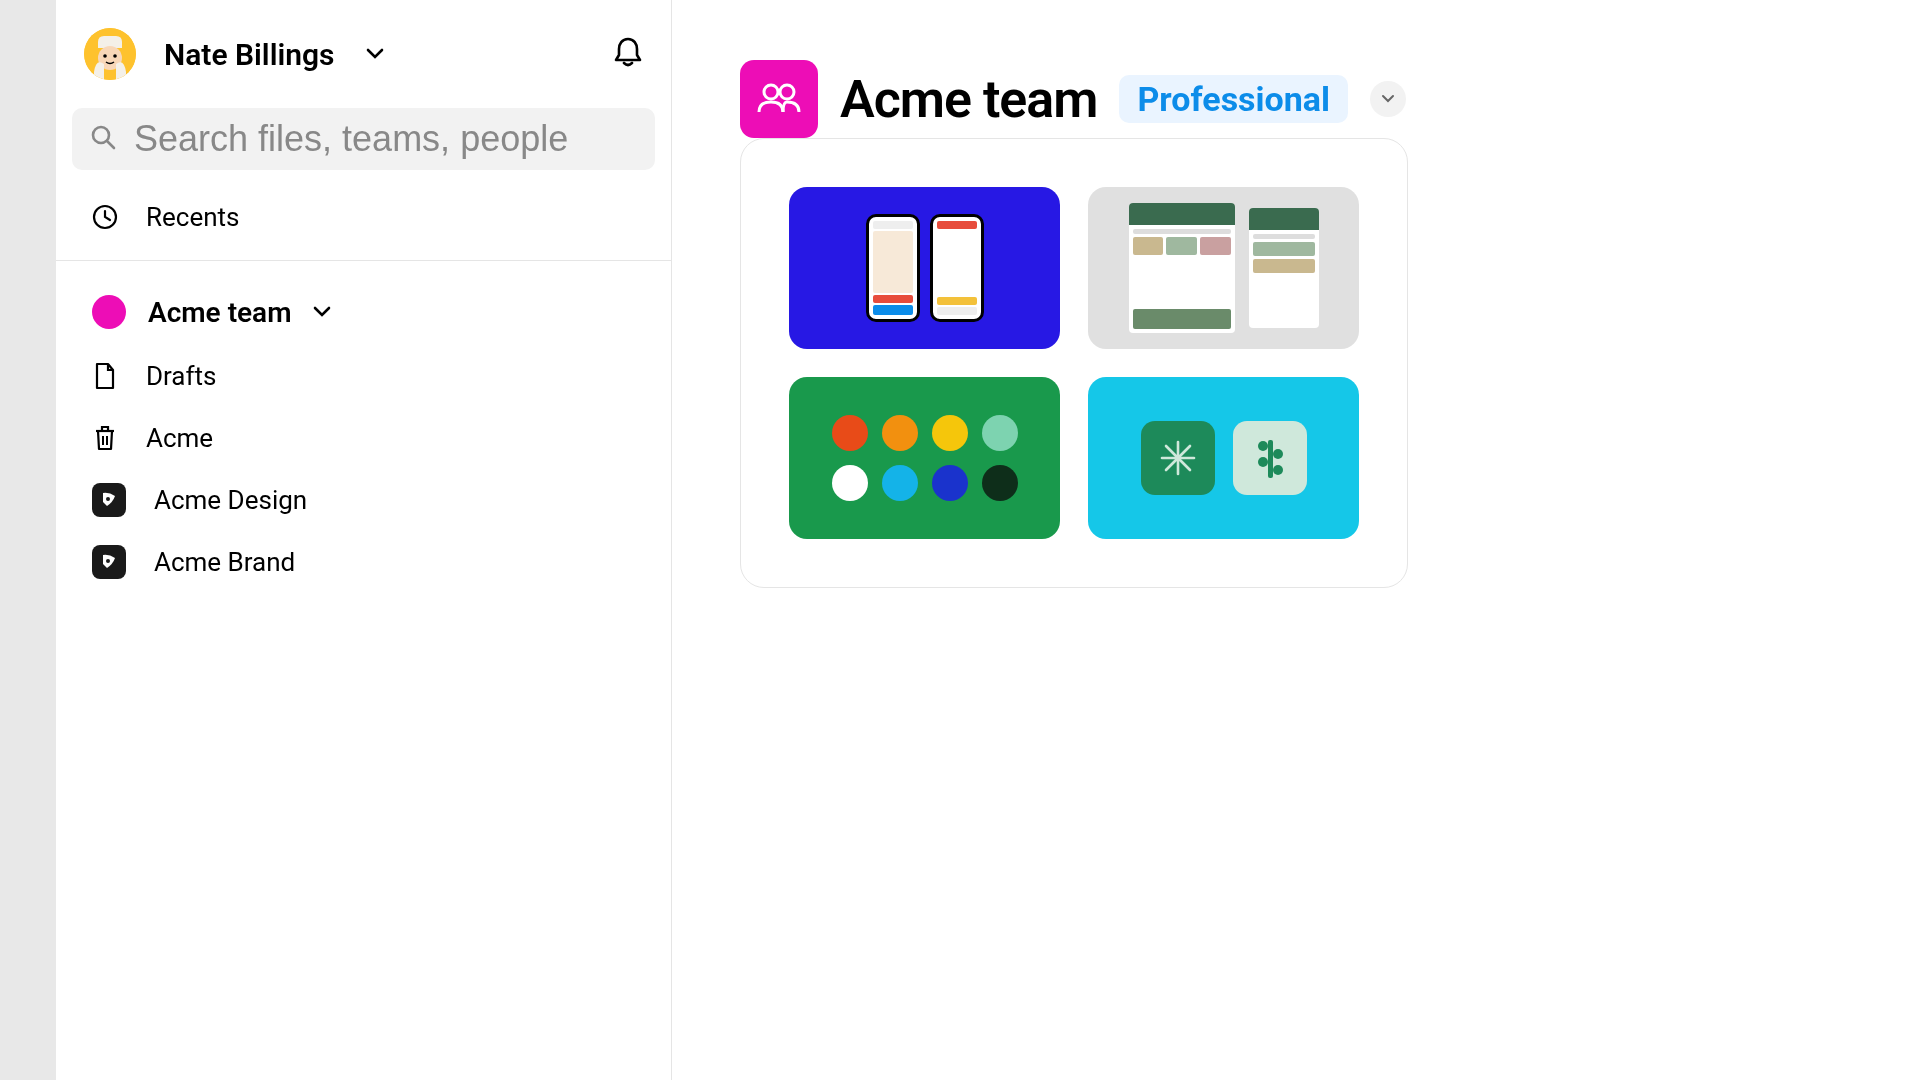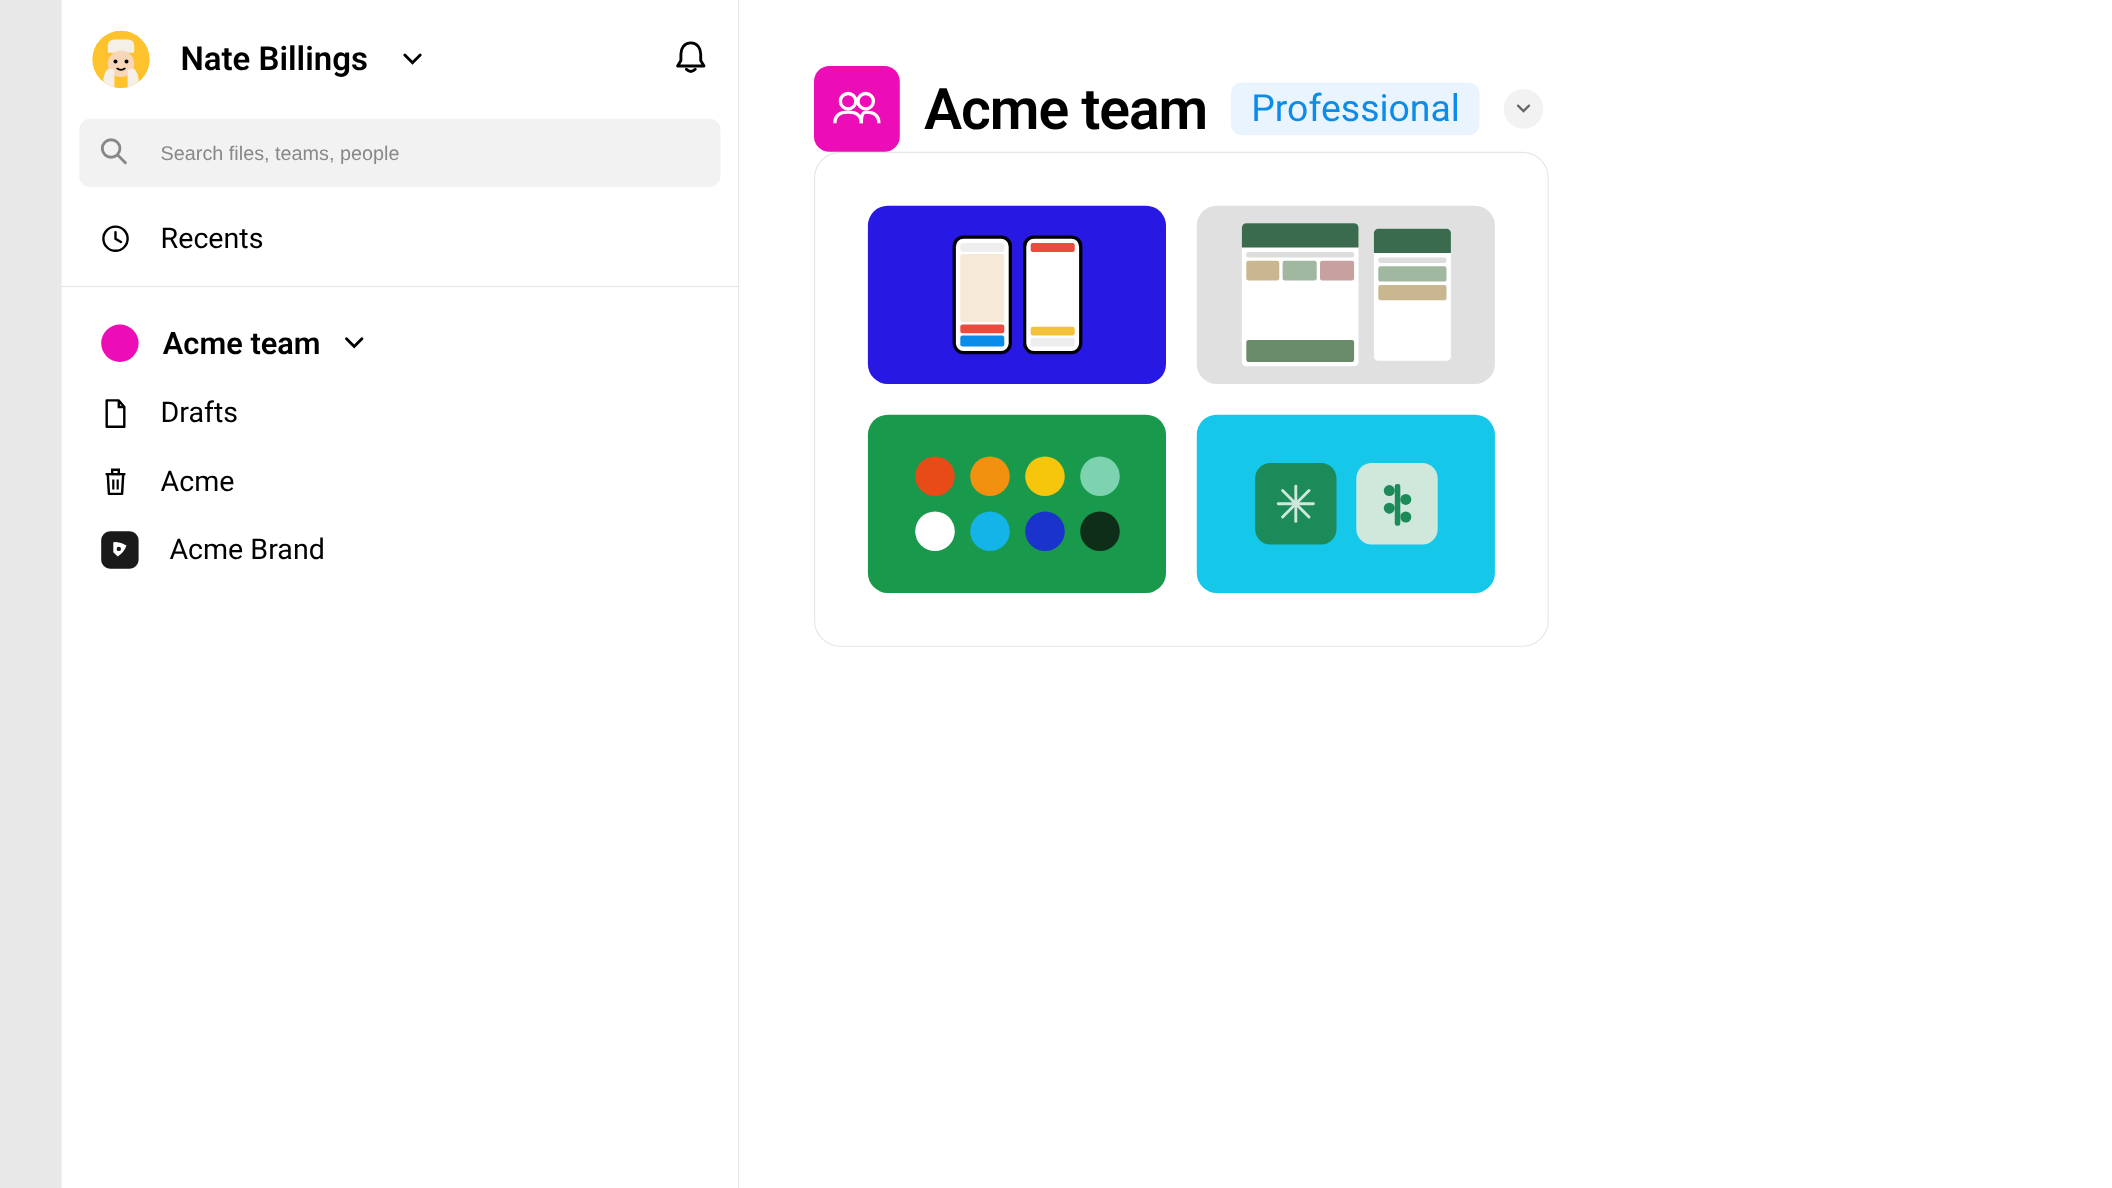--- a/index.html
+++ b/index.html
@@ -48,25 +48,24 @@
       border-radius: 10px;
       height: 62px;
       display: flex;
       align-items: center;
       padding: 0 18px;
       gap: 18px;
     }
     .search-input {
       border: none;
       background: transparent;
-      font-size: 18px;
+      font-size: 36px;
       color: #4c1d95;
       outline: none;
       width: 100%;
-      margin-left: 12px;
     }
     .search-input::placeholder { color: #888; }
     .nav-item {
       display: flex;
       align-items: center;
       gap: 28px;
       padding: 16px 36px;
       font-size: 26px;
       color: #000;
       cursor: pointer;
@@ -119,21 +118,21 @@
       width: 78px; height: 78px; border-radius: 14px; background: #ed0db6;
       display:flex; align-items:center; justify-content:center;
     }
     .team-title {
       font-size: 52px; font-weight: 600; letter-spacing: -1px;
     }
     .plan-badge {
       background: #eaf4ff;
       color: #0c8ce9;
       font-size: 34px;
-      font-weight: 400;
+      font-weight: 700;
       padding: 4px 18px;
       border-radius: 10px;
     }
     .dropdown-circle {
       width: 36px; height: 36px; border-radius: 50%; background: #f2f2f2;
       display:flex; align-items:center; justify-content:center; cursor:pointer;
     }
     .sort-row {
       margin-top: 96px;
       display: flex;
@@ -253,20 +252,29 @@
           <path d="M5 7 L6 25 L18 25 L19 7" stroke="#000" stroke-width="2.2" fill="none" stroke-linejoin="round"></path>
           <path d="M9 3 L15 3 L15 7 L9 7 Z" stroke="#000" stroke-width="2.2" fill="none"></path>
           <line x1="10" y1="12" x2="10" y2="21" stroke="#000" stroke-width="2"></line>
           <line x1="14" y1="12" x2="14" y2="21" stroke="#000" stroke-width="2"></line>
         </svg>
     </span>
     <span>Acme</span>
   </div>
 
 
+  <div class="starred-item">
+    <div class="starred-icon">
+      <svg width="20" height="20" viewBox="0 0 20 20">
+          <path d="M4 3 Q10 2 16 6 Q14 12 8 16 L4 12 Z" fill="#fff"></path>
+          <circle cx="9" cy="9" r="2" fill="#1a1a1a"></circle>
+        </svg>
+    </div>
+    <span>Acme Design</span>
+  </div>
 
   <div class="starred-item">
     <div class="starred-icon">
       <svg width="20" height="20" viewBox="0 0 20 20">
           <path d="M4 3 Q10 2 16 6 Q14 12 8 16 L4 12 Z" fill="#fff"></path>
           <circle cx="9" cy="9" r="2" fill="#1a1a1a"></circle>
         </svg>
     </div>
     <span>Acme Brand</span>
   </div>

